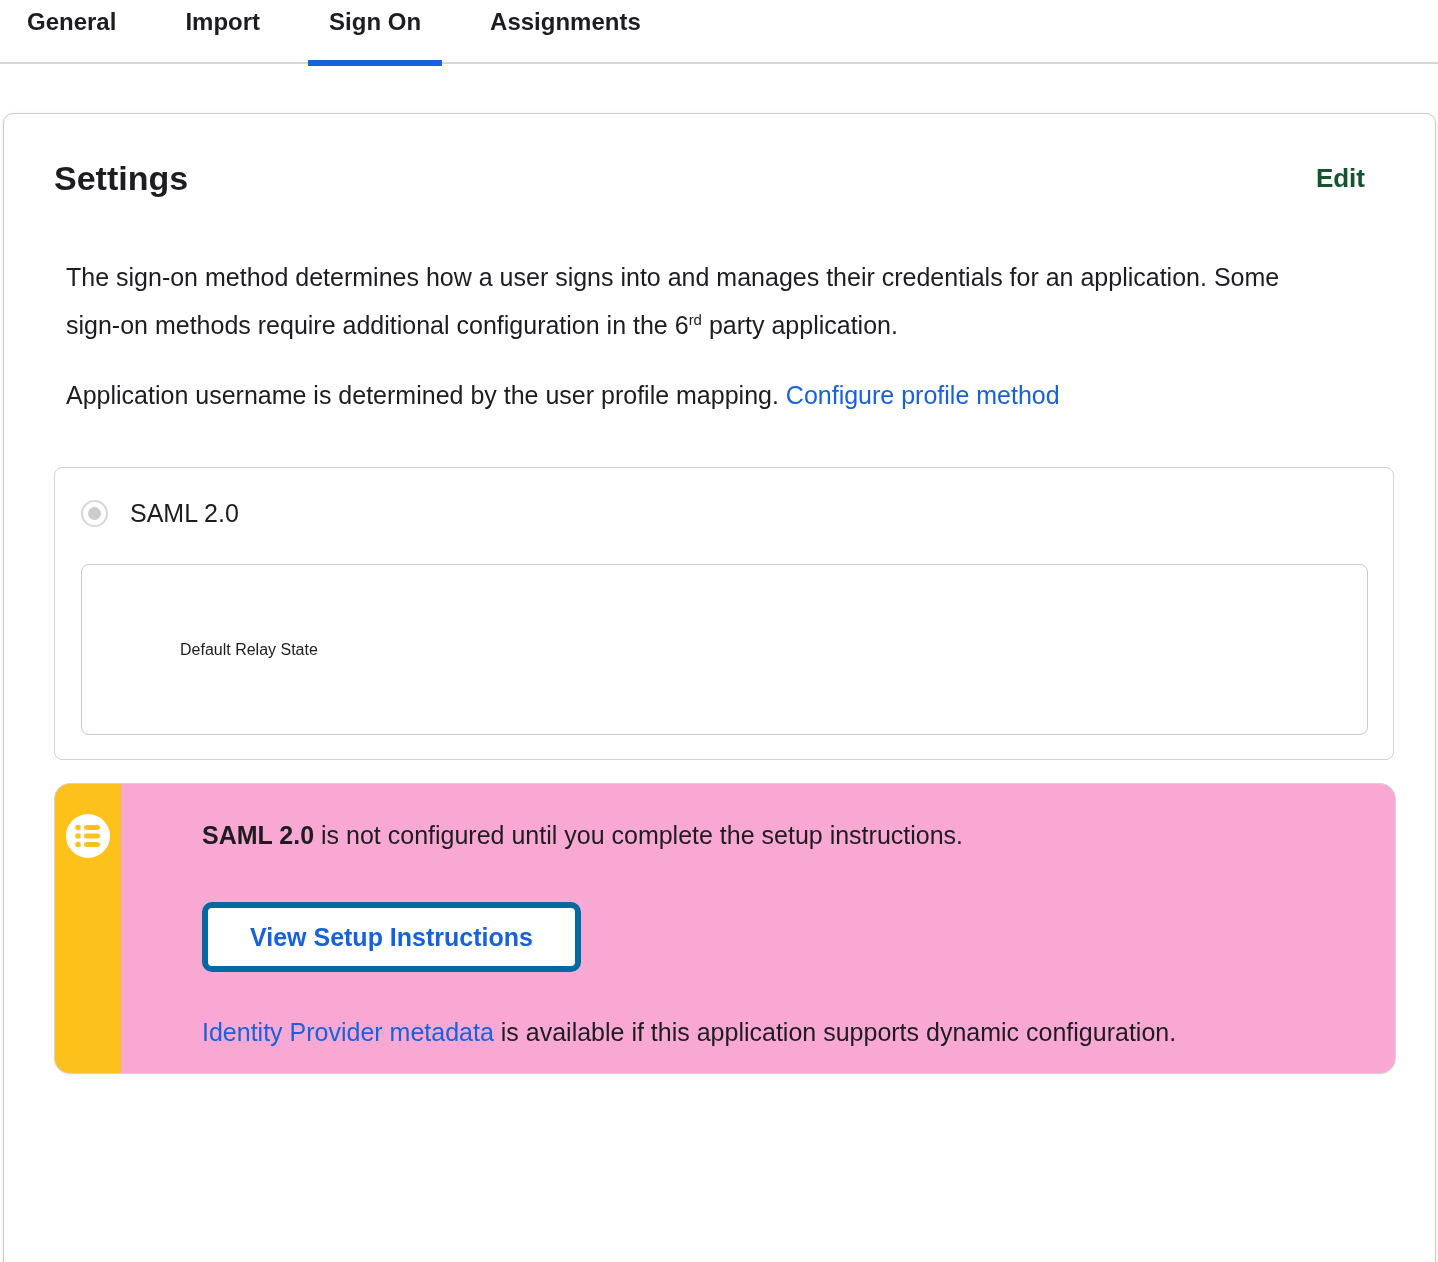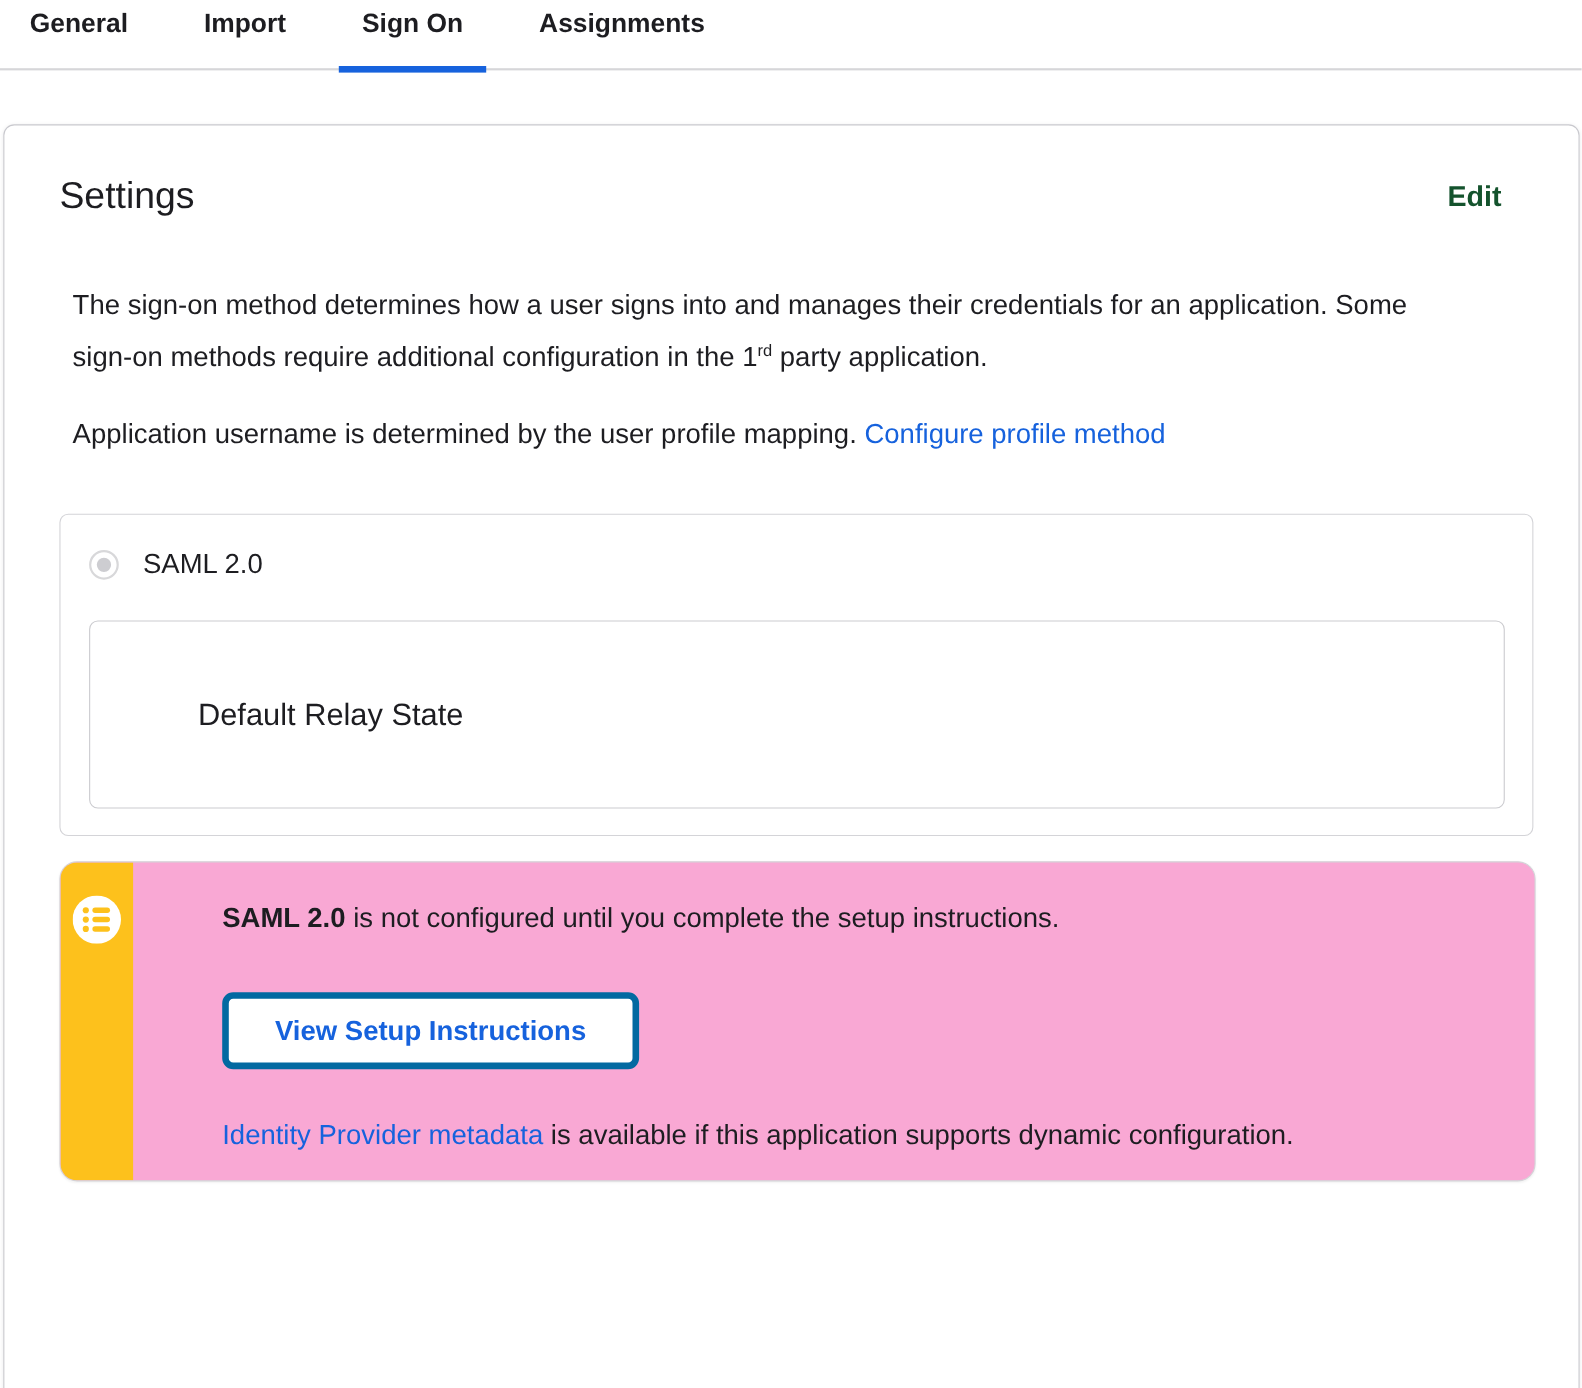--- a/index.html
+++ b/index.html
@@ -9,38 +9,38 @@
   
   .tabbar { position: relative; height: 64px; border-bottom: 2px solid #d6d6d9; display: flex; align-items: flex-start; padding-left: 6px; }
   .tab { position: relative; font-size: 24px; font-weight: 700; padding: 8px 21px 0 21px; margin-right: 27px; height: 64px; cursor: pointer; white-space: nowrap; }
   .tab.active::after { content: ""; position: absolute; left: 0; right: 0; bottom: -2px; height: 6px; background: #1662dd; }
 
   
   .card { position: absolute; left: 3px; right: 2px; top: 113px; height: 1160px;
           background: #fff; border: 1px solid #c9c9ce; border-radius: 10px;
           box-shadow: 0 1px 4px rgba(29,29,33,0.08); padding-left: 50px; }
   .card-header { display: flex; justify-content: space-between; align-items: center; margin-top: 44px; margin-right: 70px; }
-  .card-title { font-size: 34px; font-weight: 400; line-height: 40px; }
+  .card-title { font-size: 34px; font-weight: 700; line-height: 40px; }
   .edit-link { font-size: 26px; font-weight: 700; color: #14532d; text-decoration: none; cursor: pointer; }
 
   .section-title { font-size: 28px; font-weight: 700; line-height: 34px; margin: 105px 0 0 12px; }
 
   .desc { font-size: 25px; line-height: 48px; max-width: 1260px; margin: 55px 0 0 12px; color: #1d1d21; }
   .desc.second { margin-top: 22px; }
   .desc sup { font-size: 15px; line-height: 0; vertical-align: super; }
   .link { color: #1662dd; text-decoration: none; cursor: pointer; }
 
   
   .saml-box { width: 1340px; margin-top: 48px; border: 1px solid #d4d4d8; border-radius: 8px; padding: 30px 0 24px 26px; background: #fff; }
   .radio-row { display: flex; align-items: center; gap: 22px; height: 30px; }
   .radio { width: 27px; height: 27px; border-radius: 50%; border: 2px solid #d8d8da; background: #fff; position: relative; flex: 0 0 auto; cursor: pointer; }
   .radio::after { content: ""; position: absolute; left: 50%; top: 50%; width: 13px; height: 13px; margin: -6.5px 0 0 -6.5px; border-radius: 50%; background: #cdcdd1; }
   .radio-label { font-size: 25px; }
   .relay-box { width: 1287px; height: 171px; margin-top: 36px; border: 1px solid #cbcbcf; border-radius: 8px; display: flex; align-items: center; padding-left: 98px; background: #fff; }
-  .relay-box span { font-size: 28px; }
+  .relay-box span { font-size: 16px; }
 
   
   .callout { width: 1342px; height: 291px; margin-top: 23px; border: 1px solid #d4d4d8; border-radius: 16px; display: flex; overflow: hidden; background: #f9a8d4; box-shadow: 0 1px 2px rgba(0,0,0,0.05); }
   .callout-stripe { width: 66px; flex: 0 0 66px; background: #fdc11c; display: flex; justify-content: center; align-items: flex-start; padding-top: 30px; }
   .callout-body { padding: 34px 20px 0 81px; flex: 1; }
   .callout-msg { font-size: 25px; line-height: 34px; }
   .callout-msg strong { font-weight: 700; }
   .setup-btn { display: inline-block; margin-top: 50px; height: 70px; padding: 0 42px; background: #fff; border: 6px solid #0369a1; border-radius: 10px; color: #1662dd; font-size: 25px; font-weight: 700; font-family: "Liberation Sans", sans-serif; cursor: pointer; }
   .callout-footer { margin-top: 44px; font-size: 25px; line-height: 32px; }
 </style>
@@ -55,21 +55,21 @@
 </nav>
 
 <section class="card">
 
   <div class="card-header">
     <h1 class="card-title">Settings</h1>
     <a class="edit-link">Edit</a>
   </div>
 
 
-  <p class="desc"><span>The sign-on method determines how a user signs into and manages their credentials for an application. Some sign-on methods require additional configuration in the 1</span><sup>rd</sup><span> party application.</span></p>
+  <p class="desc"><span>The sign-on method determines how a user signs into and manages their credentials for an application. Some sign-on methods require additional configuration in the 6</span><sup>rd</sup><span> party application.</span></p>
 
   <p class="desc second"><span>Application username is determined by the user profile mapping. </span><a class="link">Configure profile method</a></p>
 
   <div class="saml-box">
     <div class="radio-row">
       <span class="radio"></span>
       <span class="radio-label">SAML 2.0</span>
     </div>
     <div class="relay-box">
       <span>Default Relay State</span>

